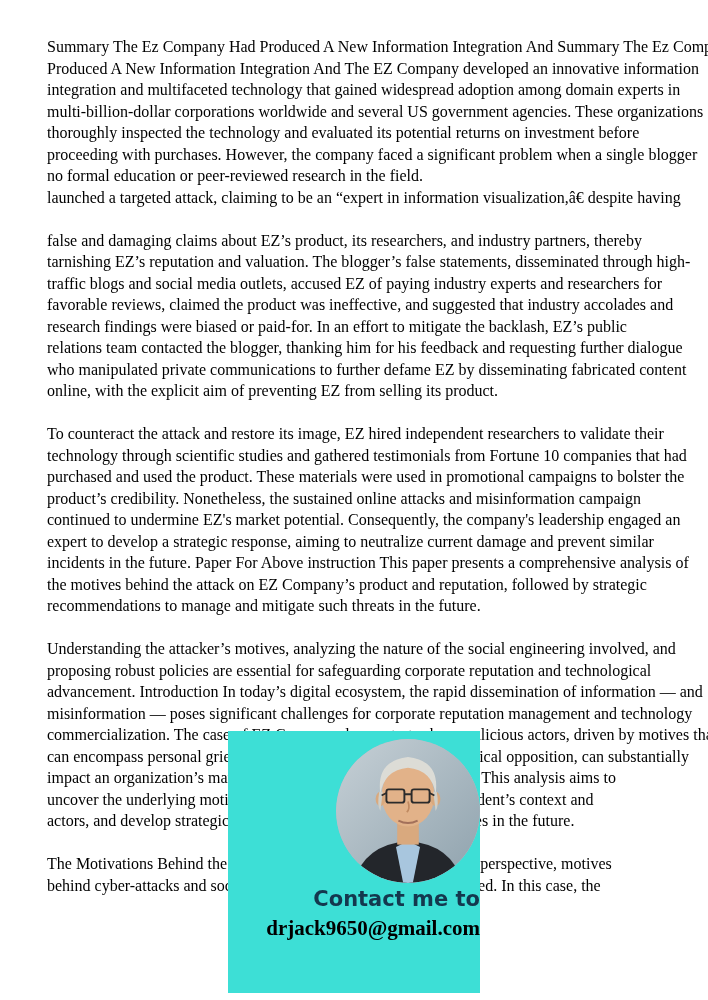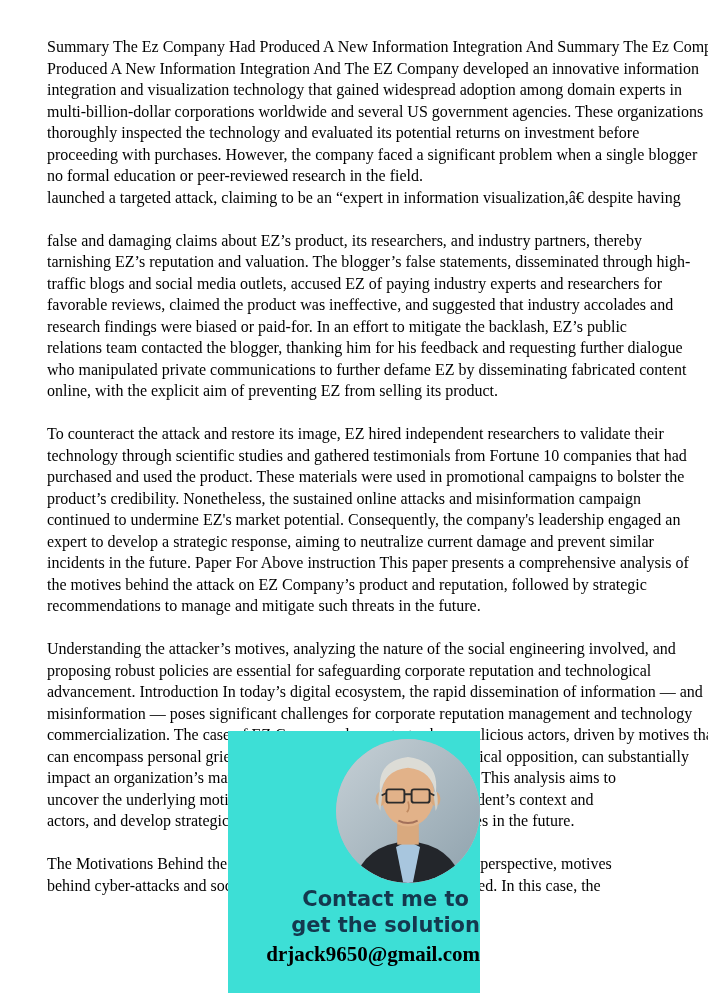--- a/index.html
+++ b/index.html
@@ -64,21 +64,21 @@
 </style>
 </head>
 <body>
 
 <div class="page">
 
   <div class="doc">
       <div class="paragraph">
         <div class="line">Summary The Ez Company Had Produced A New Information Integration And Summary The Ez Company Had</div>
         <div class="line">Produced A New Information Integration And The EZ Company developed an innovative information</div>
-        <div class="line">integration and visualization technology that gained widespread adoption among domain experts in</div>
+        <div class="line">integration and multifaceted technology that gained widespread adoption among domain experts in</div>
         <div class="line">multi-billion-dollar corporations worldwide and several US government agencies. These organizations</div>
         <div class="line">thoroughly inspected the technology and evaluated its potential returns on investment before</div>
         <div class="line">proceeding with purchases. However, the company faced a significant problem when a single blogger</div>
         <div class="line">no formal education or peer-reviewed research in the field.</div>
         <div class="line">launched a targeted attack, claiming to be an “expert in information visualization,â€ despite having</div>
       </div>
       <div class="paragraph">
         <div class="line">false and damaging claims about EZ’s product, its researchers, and industry partners, thereby</div>
         <div class="line">tarnishing EZ’s reputation and valuation. The blogger’s false statements, disseminated through high-</div>
         <div class="line">traffic blogs and social media outlets, accused EZ of paying industry experts and researchers for</div>
@@ -152,18 +152,17 @@
           <line x1="42" y1="45" x2="38" y2="47" stroke="#2b2b2b" stroke-width="1.4"></line>
           <line x1="78" y1="45" x2="82" y2="47" stroke="#2b2b2b" stroke-width="1.4"></line>
 
           <path d="M60 52 Q62 58 59 61" stroke="#c08a61" stroke-width="1.4" fill="none"></path>
           <path d="M52 68 Q60 72 68 68" stroke="#a3705a" stroke-width="1.6" fill="none"></path>
         </g>
       </svg>
     </div>
     <div class="popup-heading">
       <div>Contact me to</div>
-      <div>get the solution</div>
     </div>
     <div class="popup-email">drjack9650@gmail.com</div>
   </div>
 
 </div>
 
 </body></html>

